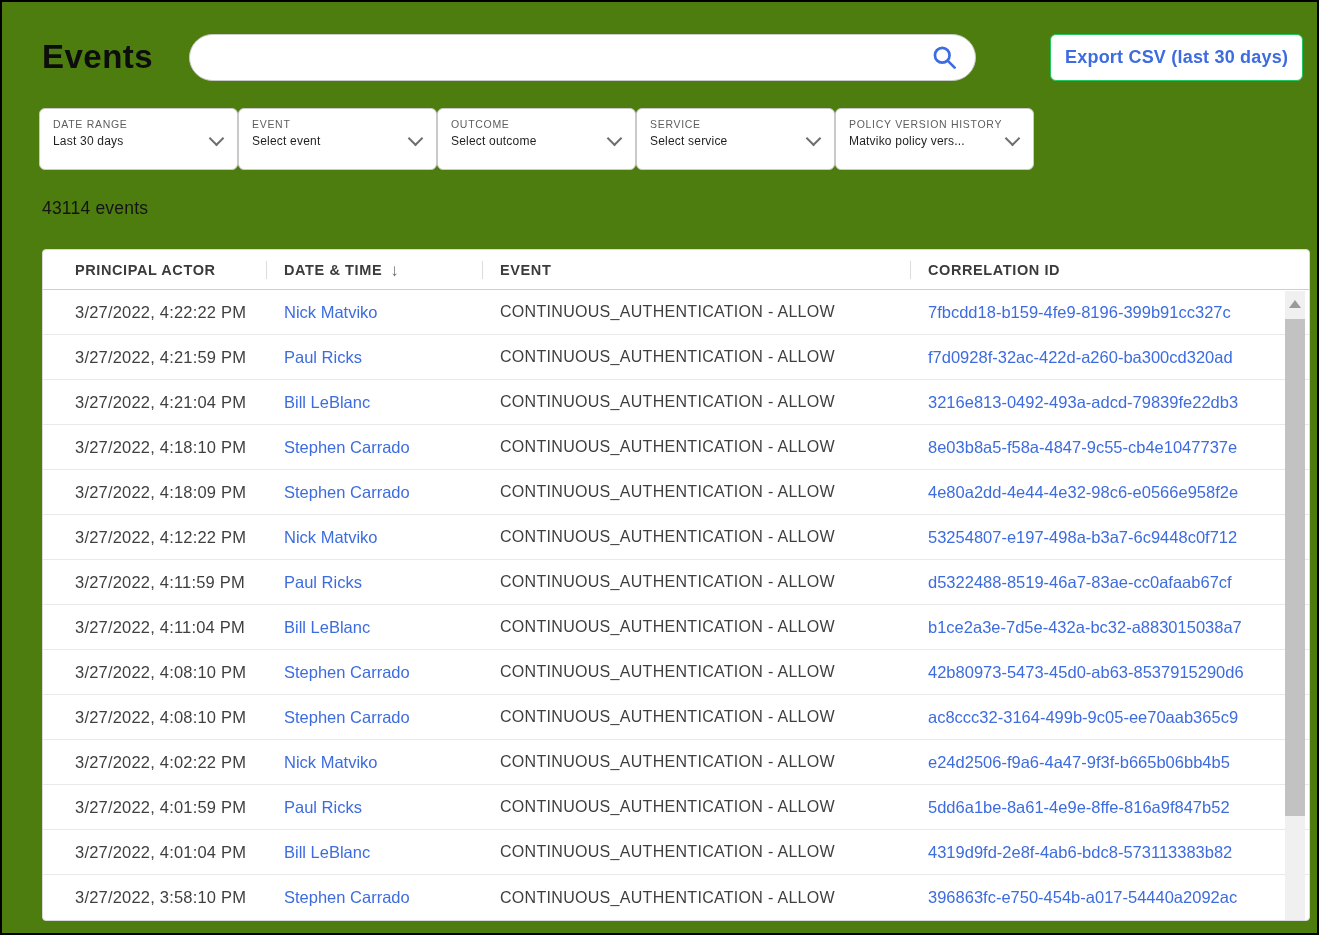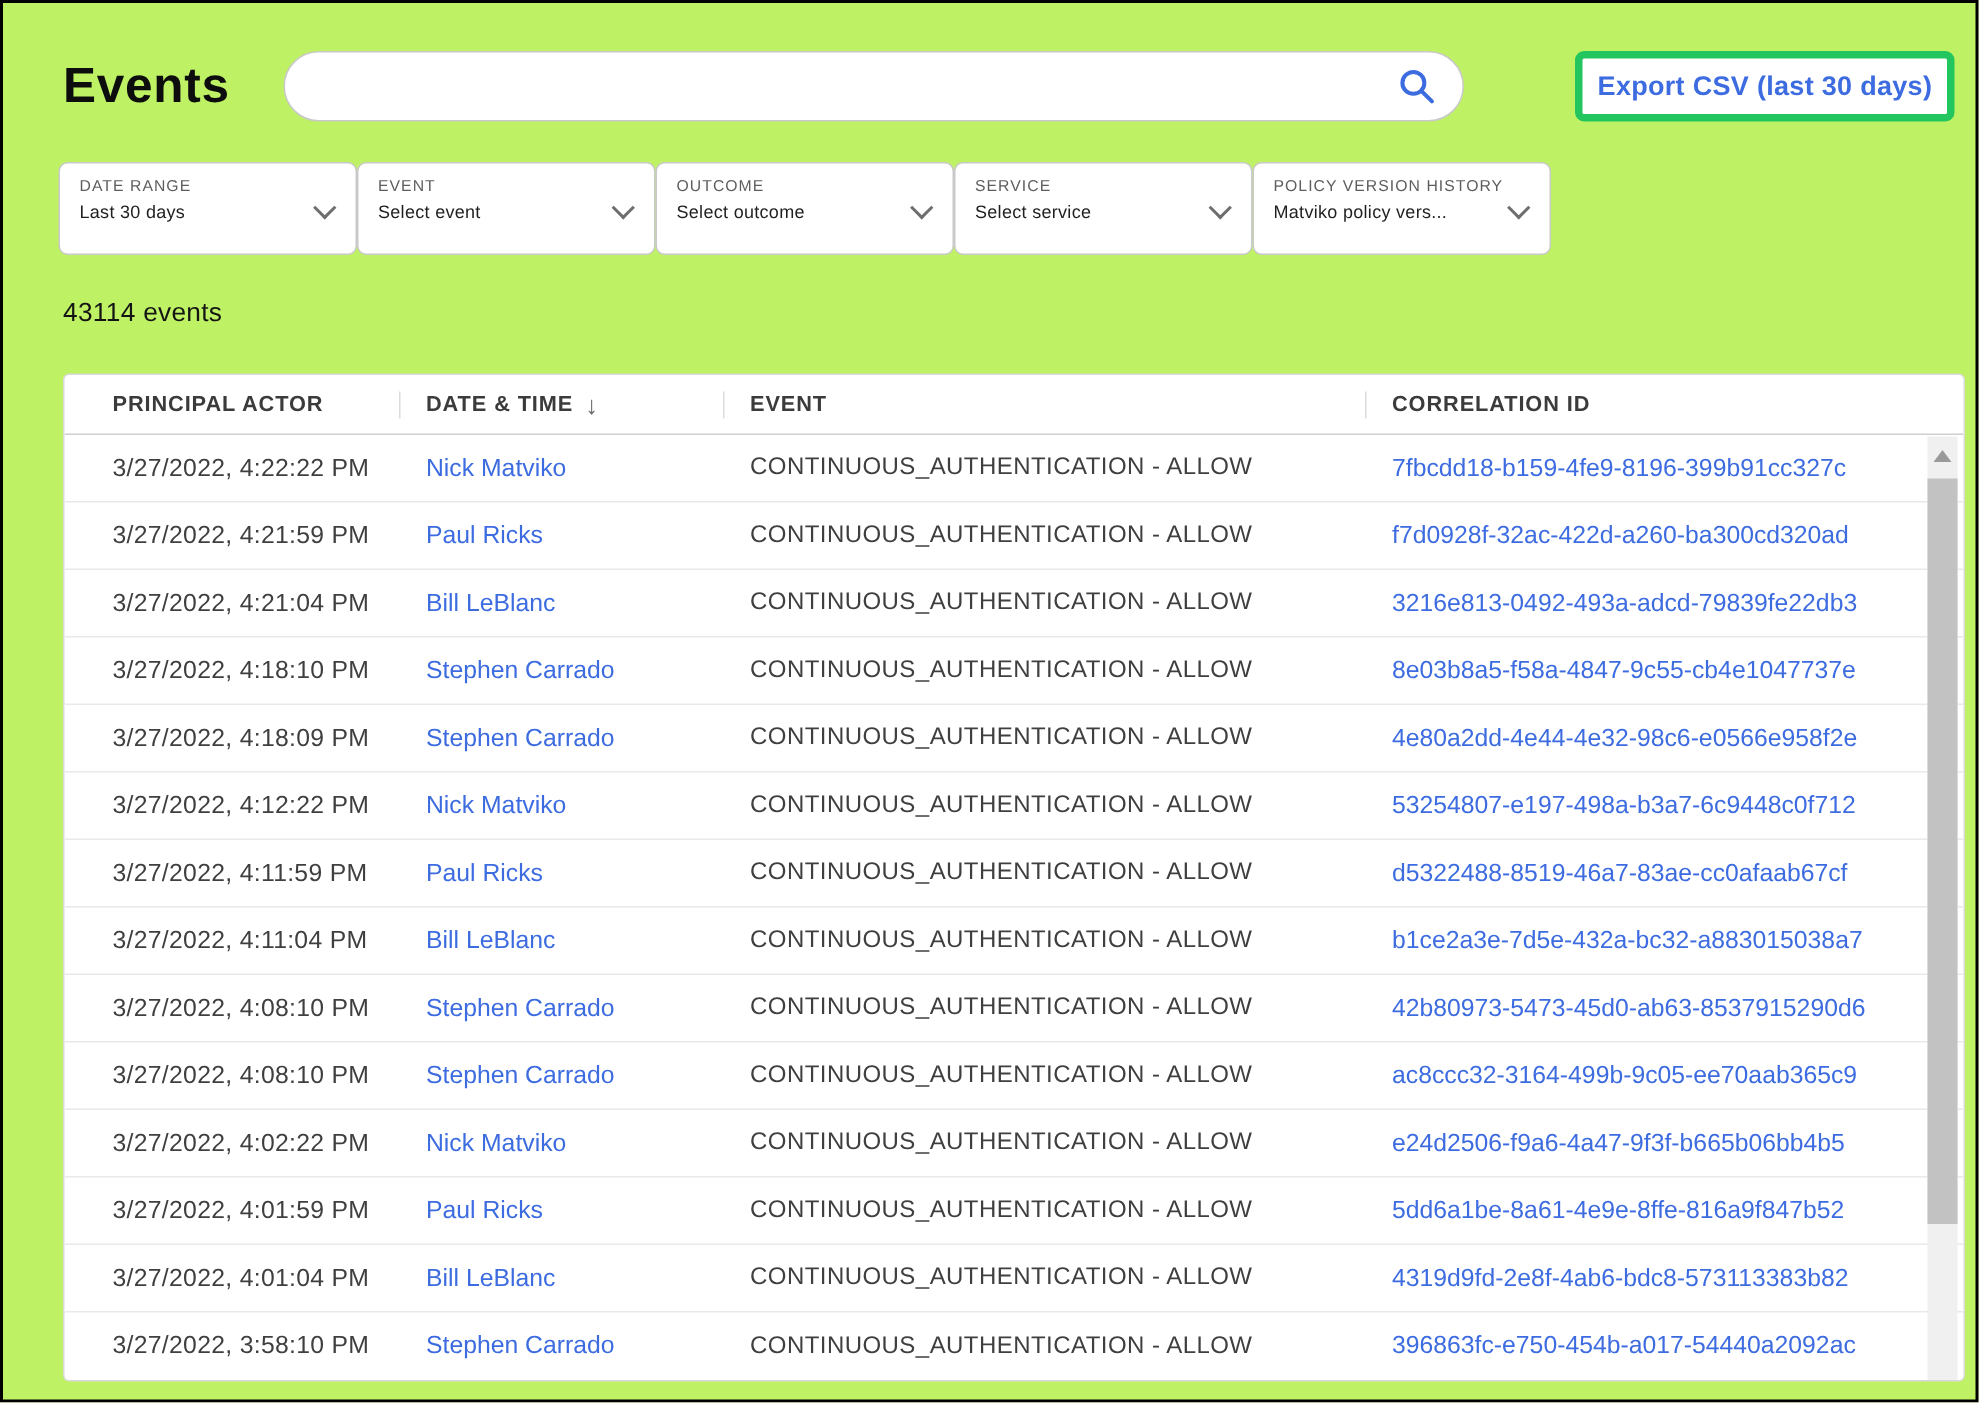--- a/index.html
+++ b/index.html
@@ -6,21 +6,21 @@
   html, body { width: 1323px; height: 935px; }
   body {
     font-family: "Liberation Sans", sans-serif;
     background: #ffffff;
     color: #3f3f3f;
     overflow: hidden;
   }
   .page {
     width: 1319px; height: 935px;
     border: 2px solid #000;
-    background: #bef264;
+    background: #4d7c0f;
     position: relative;
   }
 
   
   .topbar {
     display: flex; align-items: center;
     padding: 30px 14px 0 40px;
     height: 80px;
   }
   .page-title {
@@ -44,21 +44,21 @@
     outline: none;
   }
   .search-icon {
     position: absolute; right: 18px; top: 10px;
     width: 27px; height: 27px; cursor: pointer;
   }
   .export-btn {
     margin-left: 74px;
     width: 272px; height: 47px;
     background: #fff;
-    border: 5px solid #22c55e;
+    border: 1px solid #22c55e;
     border-radius: 6px;
     color: #3d6ce0;
     font-size: 18px; font-weight: bold;
     font-family: "Liberation Sans", sans-serif;
     letter-spacing: 0.2px;
     cursor: pointer;
   }
 
   
   .filters {

